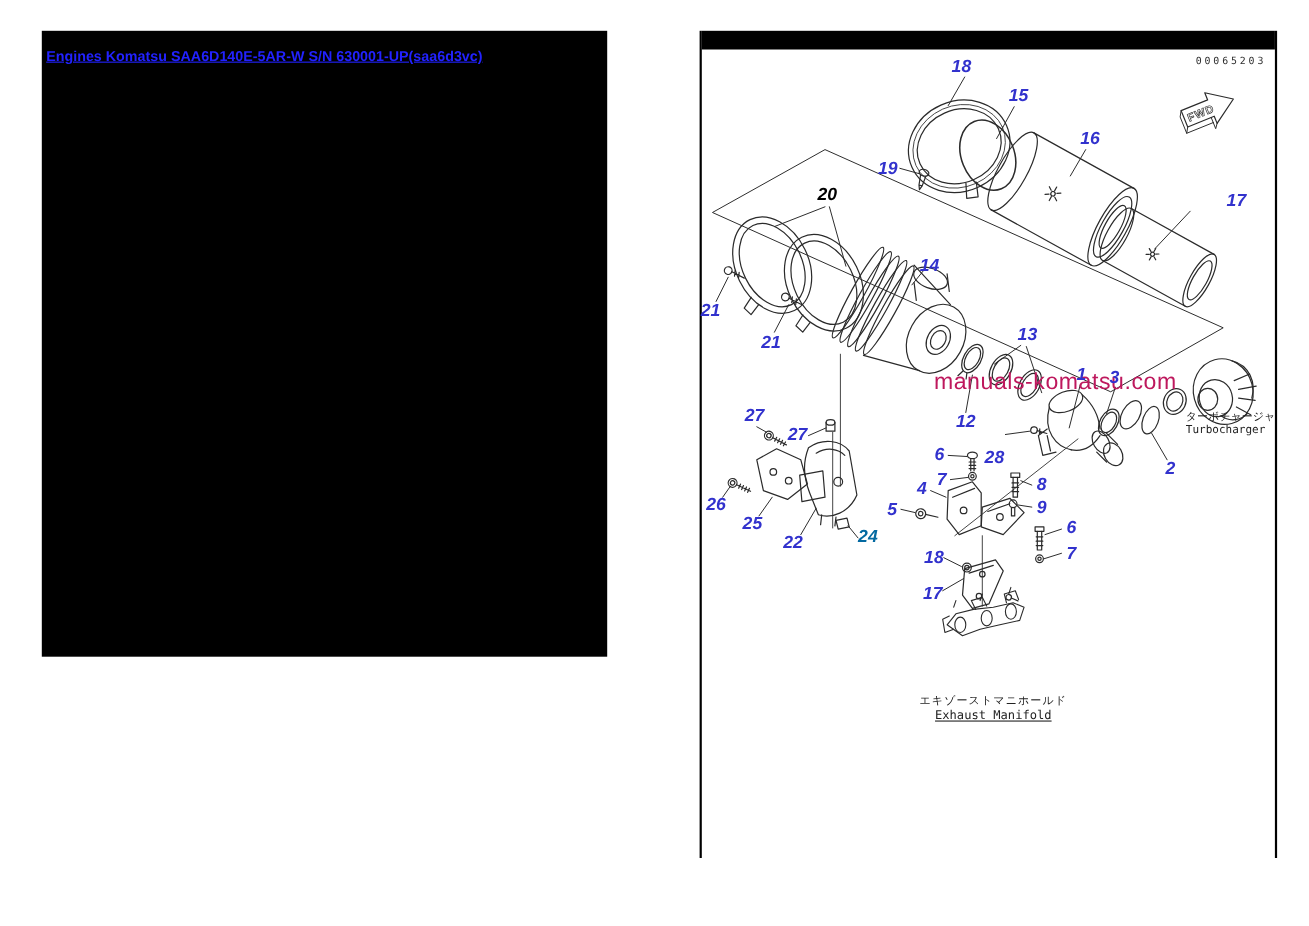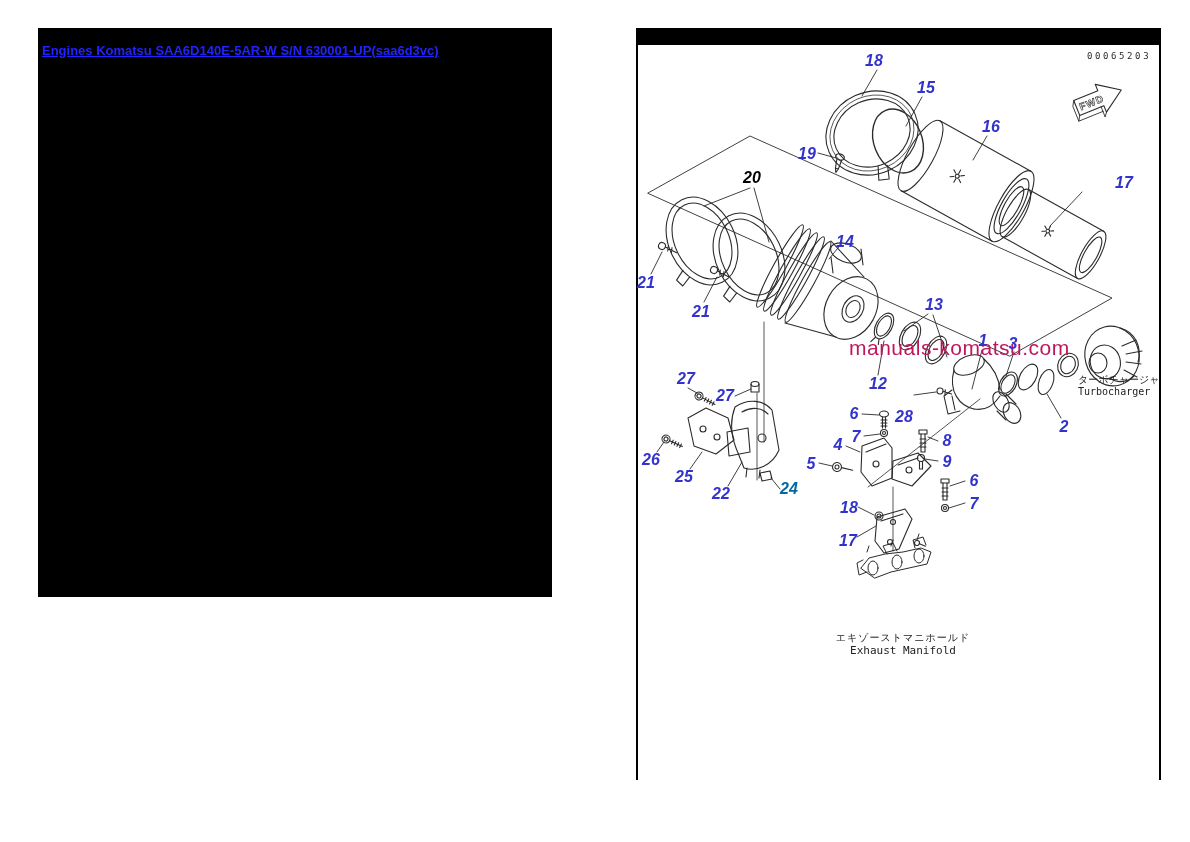--- a/index.html
+++ b/index.html
@@ -25,21 +25,21 @@
              white-space:nowrap;letter-spacing:0.5px;}
 
   .turbo-label{position:absolute;left:1078px;top:374px;width:80px;overflow:hidden;
                color:#222;white-space:nowrap;line-height:12px;}
   .turbo-label .jp{font-size:10px;}
   .turbo-label .en{font-family:"DejaVu Sans Mono",monospace;font-size:10px;}
 
   .manifold-label{position:absolute;left:824px;top:583px;width:158px;text-align:center;
                   color:#222;line-height:13px;margin-top:48px;}
   .manifold-label .jp{font-size:10px;letter-spacing:1px;}
-  .manifold-label .en{font-family:"DejaVu Sans Mono",monospace;font-size:11px;}
+  .manifold-label .en{font-family:"DejaVu Sans Mono",monospace;font-size:11px;text-decoration:underline;}
 
   .callout-layer{position:absolute;left:0;top:0;width:1190px;height:842px;pointer-events:none;}
   .callout{position:absolute;transform:translate(-50%,-50%);font-weight:bold;font-size:16px;
            color:#3232cd;pointer-events:auto;cursor:pointer;line-height:1;font-style:italic;}
 
   svg text.fwd{font-family:"Liberation Sans",sans-serif;font-size:10px;font-weight:bold;
                fill:none;stroke:#2b2b2b;stroke-width:0.6px;letter-spacing:1px;}
 </style>
 </head>
 <body>

